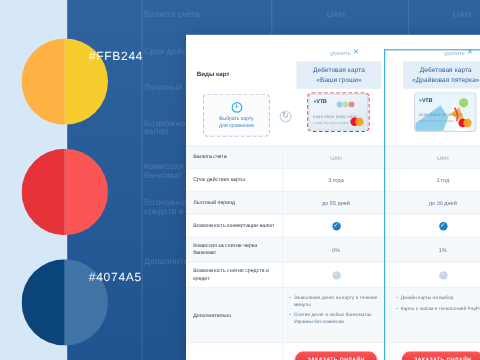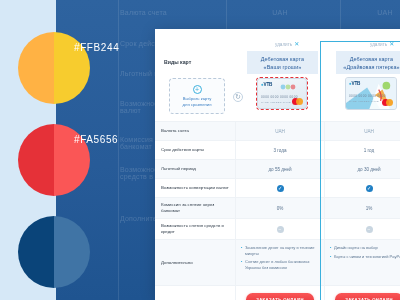--- a/index.html
+++ b/index.html
@@ -206,28 +206,28 @@
 </div>
 <div class="hexes" style="left:74px;top:40px">
   <div>#FFB244</div>
 </div>
 
 <div class="swatch" style="left:18px;top:124px">
   <span class="half l" style="background:#E53138"></span>
   <span class="half r" style="background:#FA5656"></span>
 </div>
 <div class="hexes" style="left:74px;top:132px">
-  <div>#FA5656</div>
 </div>
 
 <div class="swatch" style="left:18px;top:216px">
   <span class="half l" style="background:#0A4479"></span>
   <span class="half r" style="background:#4074A5"></span>
 </div>
 <div class="hexes" style="left:74px;top:224px">
+  <div>#4074A5</div>
 </div>
 
 <div id="panel">
 
   <div id="panel-head">
     <div class="head-title">Виды карт</div>
 
     <div id="add-card">
       <span class="plus">+</span>
       <span class="cap">

